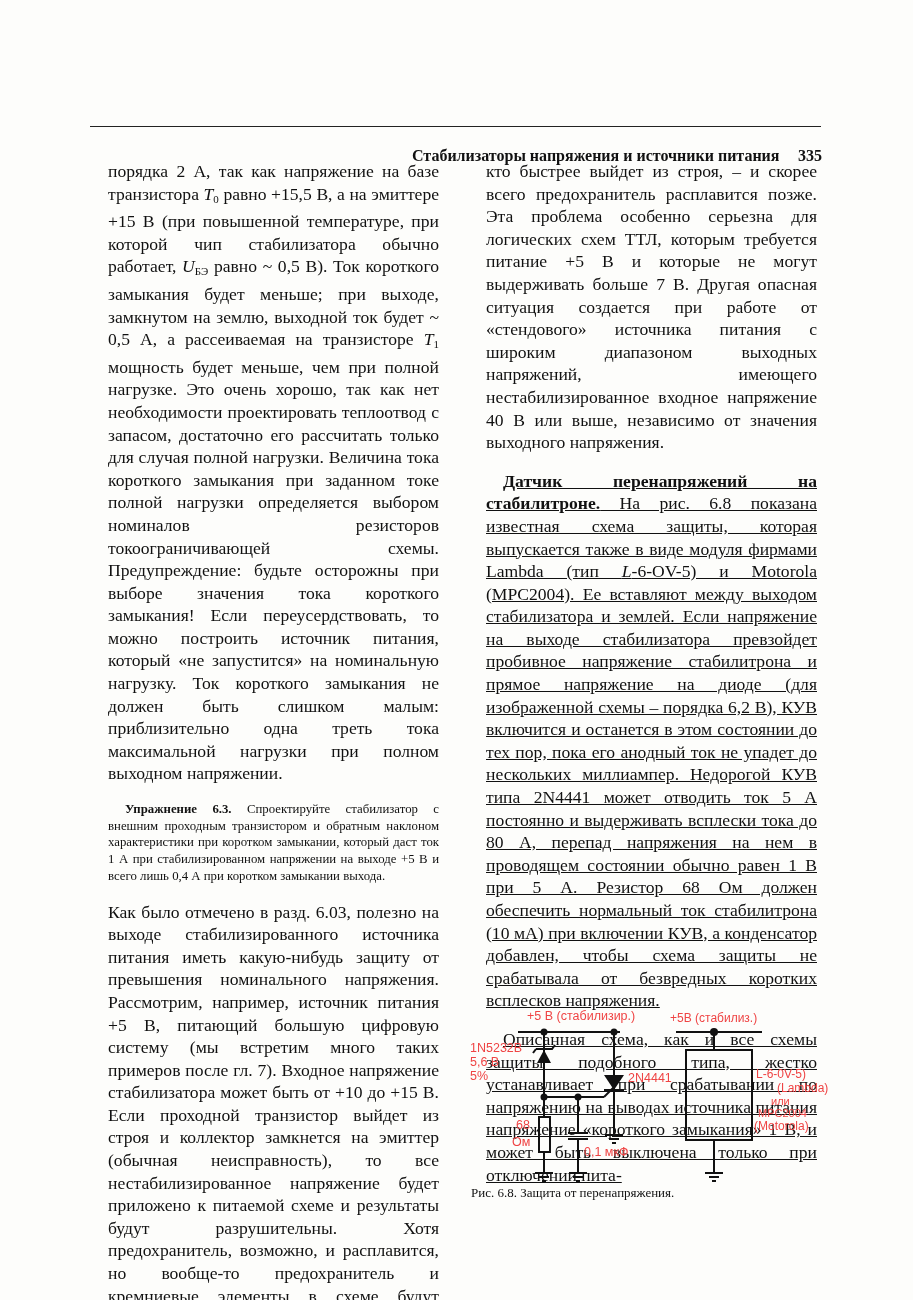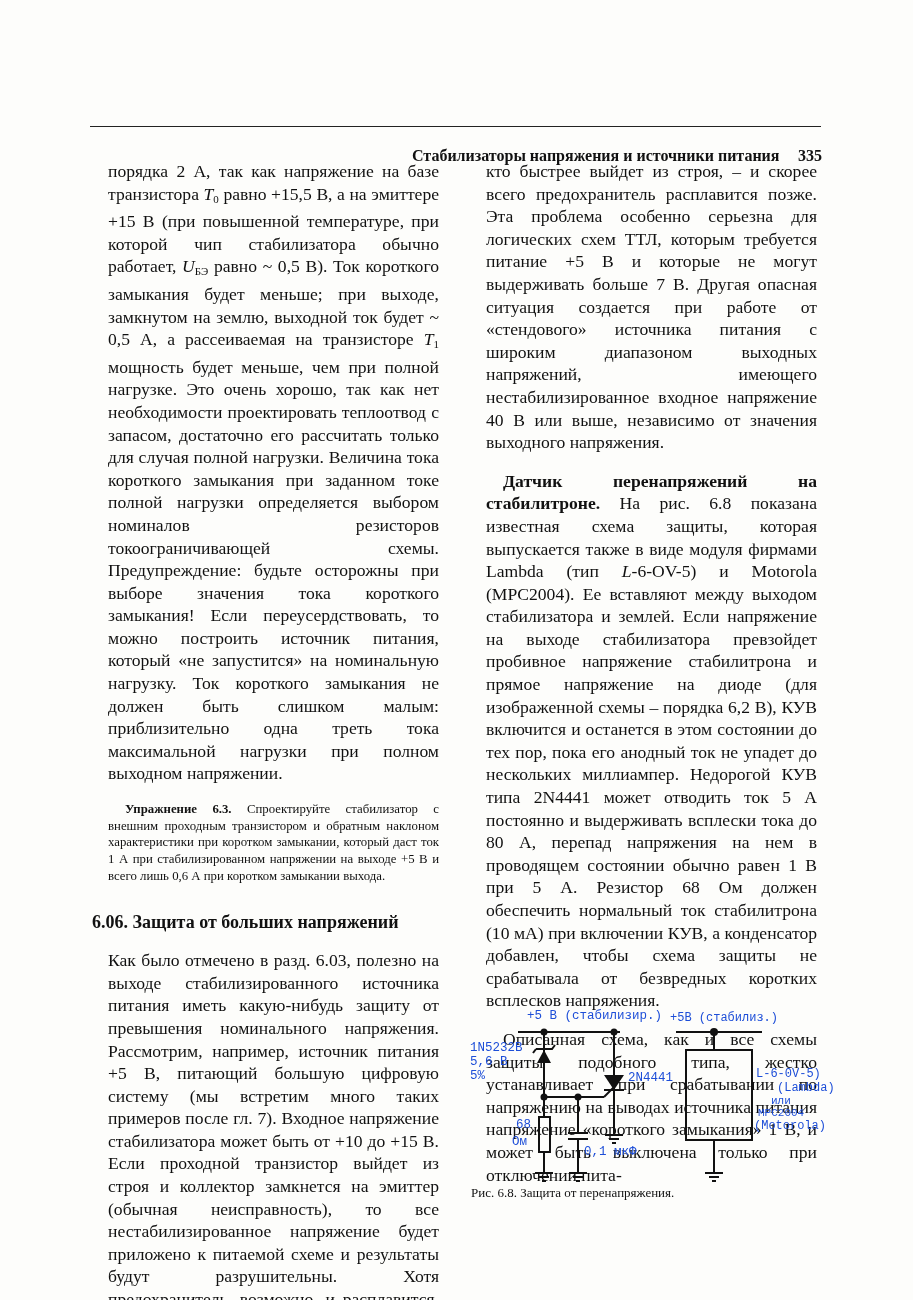--- a/index.html
+++ b/index.html
@@ -10,47 +10,46 @@
   .header {
     position: absolute; left: 412px; top: 103px; width: 410px; height: 20px;
     display: flex; justify-content: space-between; align-items: baseline;
     font-weight: bold; font-size: 16px; margin-top: 44px;
   }
   .header-rule { position: absolute; left: 90px; top: 126px; width: 731px; height: 1px; background: #222; }
   .col { position: absolute; top: 144px; width: 363px; font-size: 17.6px; line-height: 22.6px; text-align: justify; }
   .col p { margin: 16px; }
   .col-left { left: 92px; }
   .col-right { left: 470px; }
-  .indent { text-indent: 17px; }
+  .indent { text-indent: 17px; text-decoration: underline; }
   .exercise { font-size: 12.8px; line-height: 16.7px; margin-top: 12px !important; text-indent: 17px; }
   .exercise b { font-weight: bold; }
   .section-title { font-weight: bold; font-size: 18px; margin: 26px 0 13px 0 !important; }
   .runin { font-weight: bold; }
   .sub { font-size: 11px; vertical-align: -3px; font-style: normal; }
   .i { font-style: italic; }
   .figure { position: absolute; left: 462px; top: 1005px; width: 370px; height: 175px; }
   .figure svg { position: absolute; left: 0; top: 0; }
-  .fig-label { position: absolute; font-family: Liberation Mono, monospace; font-size: 12.5px; line-height: 14px; white-space: nowrap; color: #1d4ed8; }
+  .fig-label { position: absolute; font-family: Liberation Sans, sans-serif; font-size: 12.5px; line-height: 14px; white-space: nowrap; color: #ef4444; }
   .caption { position: absolute; left: 471px; top: 1185px; font-size: 13px; }
 </style>
 </head>
 <body>
 
 <div class="header">
   <span>Стабилизаторы напряжения и источники питания</span>
   <span>335</span>
 </div>
 <div class="header-rule"></div>
 
 <div class="col col-left">
   <p><span>порядка 2 А, так как напряжение на базе транзистора </span><span class="i"><span>T</span><span class="sub">0</span></span><span> равно +15,5 В, а на эмиттере +15 В (при повышенной температуре, при которой чип стабилизатора обычно работает, </span><span class="i"><span>U</span><span class="sub">БЭ</span></span><span> равно ~ 0,5 В). Ток короткого замыкания будет меньше; при выходе, замкнутом на землю, выходной ток будет ~ 0,5 А, а рассеиваемая на транзисторе </span><span class="i"><span>T</span><span class="sub">1</span></span><span> мощность будет меньше, чем при полной нагрузке. Это очень хорошо, так как нет необходимости проектировать теплоотвод с запасом, достаточно его рассчитать только для случая полной нагрузки. Величина тока короткого замыкания при заданном токе полной нагрузки определяется выбором номиналов резисторов токоограничивающей схемы. Предупреждение: будьте осторожны при выборе значения тока короткого замыкания! Если переусердствовать, то можно построить источник питания, который «не запустится» на номинальную нагрузку. Ток короткого замыкания не должен быть слишком малым: приблизительно одна треть тока максимальной нагрузки при полном выходном напряжении.</span></p>
 
-  <p class="exercise"><b>Упражнение 6.3.</b><span> Спроектируйте стабилизатор с внешним проходным транзистором и обратным наклоном характеристики при коротком замыкании, который даст ток 1 А при стабилизированном напряжении на выходе +5 В и всего лишь 0,6 А при коротком замыкании выхода.</span></p>
+  <p class="exercise"><b>Упражнение 6.3.</b><span> Спроектируйте стабилизатор с внешним проходным транзистором и обратным наклоном характеристики при коротком замыкании, который даст ток 1 А при стабилизированном напряжении на выходе +5 В и всего лишь 0,4 А при коротком замыкании выхода.</span></p>
 
-  <p class="section-title">6.06. Защита от больших напряжений</p>
 
   <p>Как было отмечено в разд. 6.03, полезно на выходе стабилизированного источника питания иметь какую-нибудь защиту от превышения номинального напряжения. Рассмотрим, например, источник питания +5 В, питающий большую цифровую систему (мы встретим много таких примеров после гл. 7). Входное напряжение стабилизатора может быть от +10 до +15 В. Если проходной транзистор выйдет из строя и коллектор замкнется на эмиттер (обычная неисправность), то все нестабилизированное напряжение будет приложено к питаемой схеме и результаты будут разрушительны. Хотя предохранитель, возможно, и расплавится, но вообще-то предохранитель и кремниевые элементы в схеме будут соревноваться –</p>
 </div>
 
 <div class="col col-right">
   <p>кто быстрее выйдет из строя, – и скорее всего предохранитель расплавится позже. Эта проблема особенно серьезна для логических схем ТТЛ, которым требуется питание +5 В и которые не могут выдерживать больше 7 В. Другая опасная ситуация создается при работе от «стендового» источника питания с широким диапазоном выходных напряжений, имеющего нестабилизированное входное напряжение 40 В или выше, независимо от значения выходного напряжения.</p>
   <p class="indent"><span class="runin">Датчик перенапряжений на стабилитроне.</span><span> На рис. 6.8 показана известная схема защиты, которая выпускается также в виде модуля фирмами Lambda (тип </span><span class="i">L</span><span>-6-OV-5) и Motorola (MPC2004). Ее вставляют между выходом стабилизатора и землей. Если напряжение на выходе стабилизатора превзойдет пробивное напряжение стабилитрона и прямое напряжение на диоде (для изображенной схемы – порядка 6,2 В), КУВ включится и останется в этом состоянии до тех пор, пока его анодный ток не упадет до нескольких миллиампер. Недорогой КУВ типа 2N4441 может отводить ток 5 А постоянно и выдерживать всплески тока до 80 А, перепад напряжения на нем в проводящем состоянии обычно равен 1 В при 5 А. Резистор 68 Ом должен обеспечить нормальный ток стабилитрона (10 мА) при включении КУВ, а конденсатор добавлен, чтобы схема защиты не срабатывала от безвредных коротких всплесков напряжения.</span></p>
   <p class="indent">Описанная схема, как и все схемы защиты подобного типа, жестко устанавливает при срабатывании по напряжению на выводах источника питания напряжение «короткого замыкания» 1 В, и может быть выключена только при отключении пита-</p>
 </div>
 

